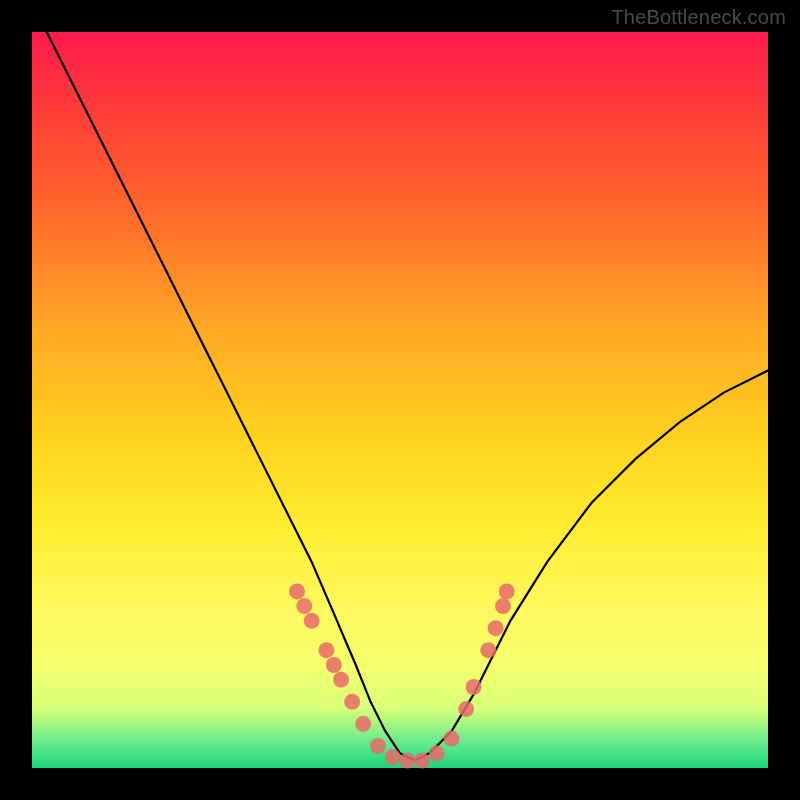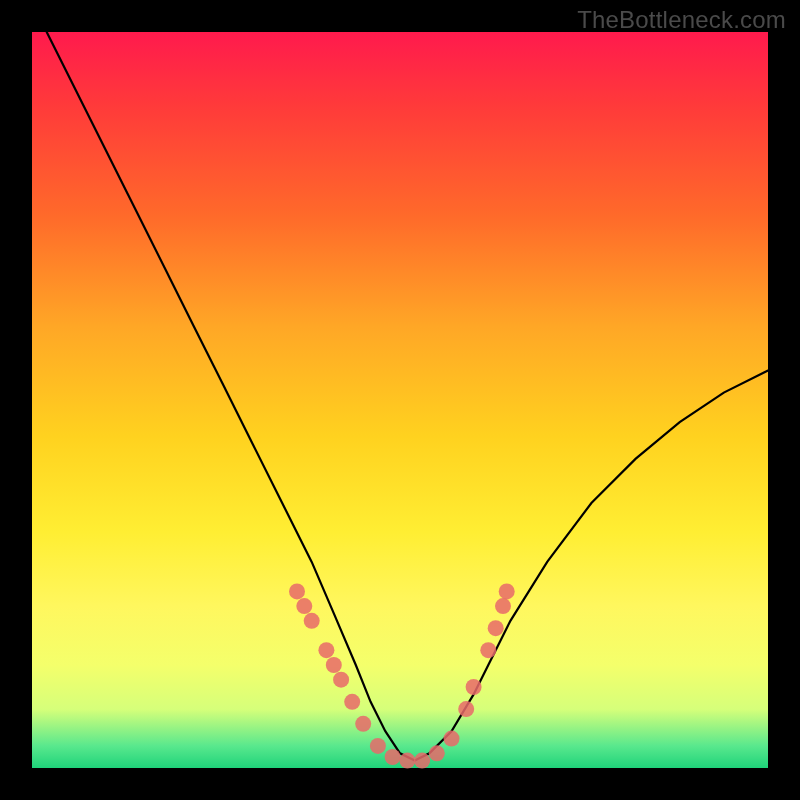--- a/index.html
+++ b/index.html
@@ -38,21 +38,21 @@
       #d6ff7a 92%,
       #59e88d 97%,
       #1fd37a 100%
     );
   }
   .watermark {
     position: absolute;
     top: 6px;
     right: 14px;
     color: #4a4a4a;
-    font-size: 24px;
+    font-size: 20px;
     font-weight: 500;
     letter-spacing: 0.2px;
     user-select: none;
   }
   svg.curve {
     position: absolute;
     top: 0;
     left: 0;
     width: 736px;
     height: 736px;

